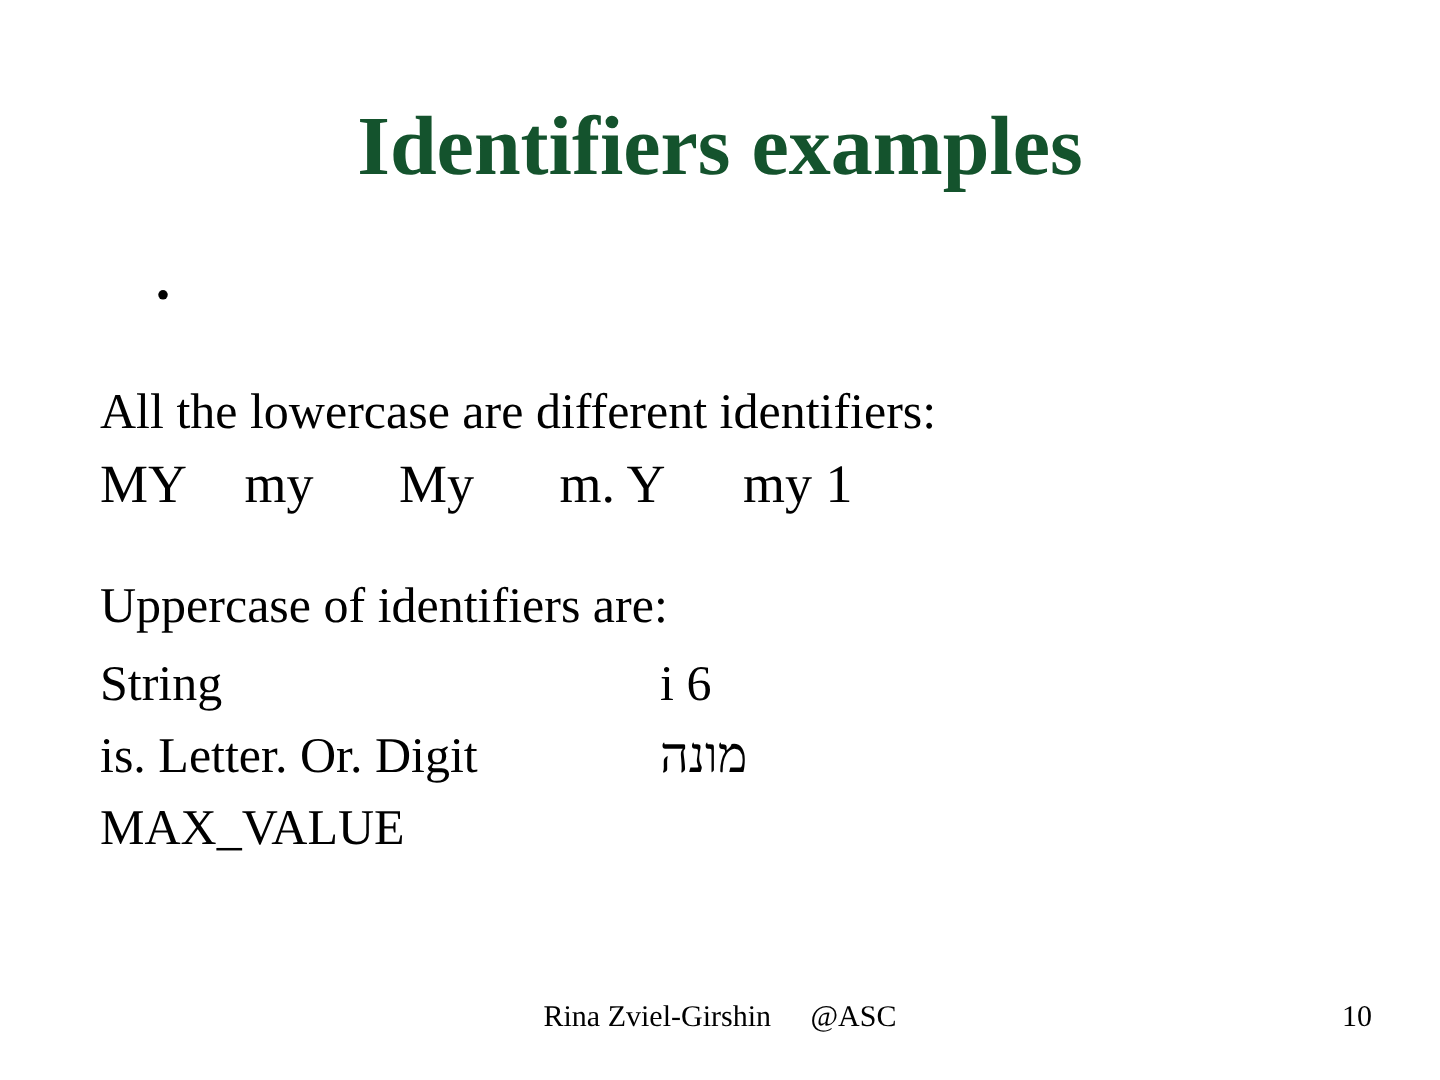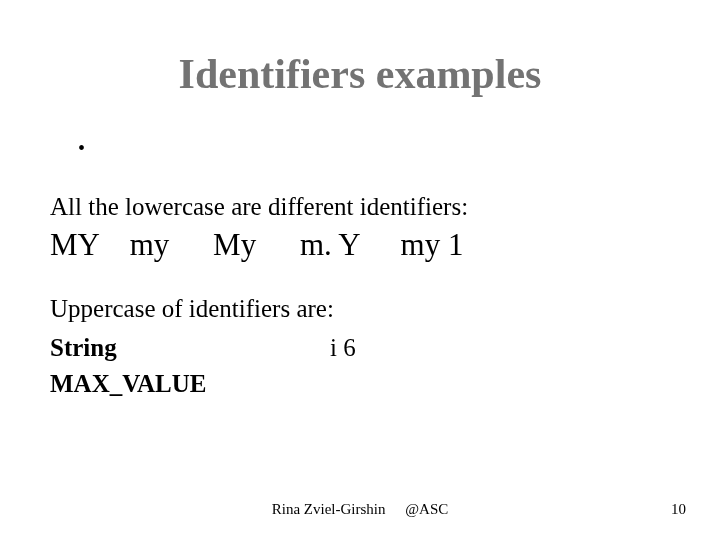--- a/index.html
+++ b/index.html
@@ -15,56 +15,56 @@
   .slide {
     width: 100%;
     height: 100%;
     padding: 50px 50px 0 50px;
     position: relative;
   }
   .title {
     font-size: 42px;
     font-weight: bold;
     text-align: center;
-    color: #737373;
+    color: #14532d;
     margin-bottom: 38px;
   }
   .bullet-row {
     display: flex;
     align-items: baseline;
     font-size: 25px;
     margin-bottom: 28px;
     padding-left: 28px;
   }
   .bullet {
     margin-right: 18px;
     font-size: 20px;
     line-height: 25px;
   }
   .body-text {
     font-size: 25px;
     line-height: 1.45;
     margin-bottom: 2px;
   }
   .ident-row {
-    font-size: 31px;
+    font-size: 27px;
     margin-bottom: 28px;
   }
   .ident-row span { display: inline-block; }
   .id1 { margin-right: 22px; }
   .id2 { margin-right: 36px; }
   .id3 { margin-right: 36px; }
   .id4 { margin-right: 32px; }
   .examples-block { margin-top: 6px; }
   .two-col {
     display: flex;
     font-size: 25px;
     line-height: 1.45;
   }
-  .col-left { width: 280px; font-weight: bold; }
+  .col-left { width: 280px; }
   .col-right { }
   .footer {
     position: absolute;
     bottom: 22px;
     left: 0;
     width: 100%;
     font-size: 15px;
     font-family: "Times New Roman", Times, serif;
   }
   .footer-center {
@@ -102,20 +102,24 @@
     <span>my 1</span>
   </div>
 
   <div class="examples-block">
     <div class="body-text">Uppercase of identifiers are:</div>
     <div class="two-col">
       <div class="col-left">String</div>
       <div class="col-right">i 6</div>
     </div>
     <div class="two-col">
+      <div class="col-left">is. Letter. Or. Digit</div>
+      <div class="col-right" dir="rtl">מונה</div>
+    </div>
+    <div class="two-col">
       <div class="col-left">MAX_VALUE</div>
     </div>
   </div>
 
   <div class="footer">
     <div class="footer-center">
       <span>Rina Zviel-Girshin</span>
       <span>@ASC</span>
     </div>
     <div class="footer-right">10</div>

